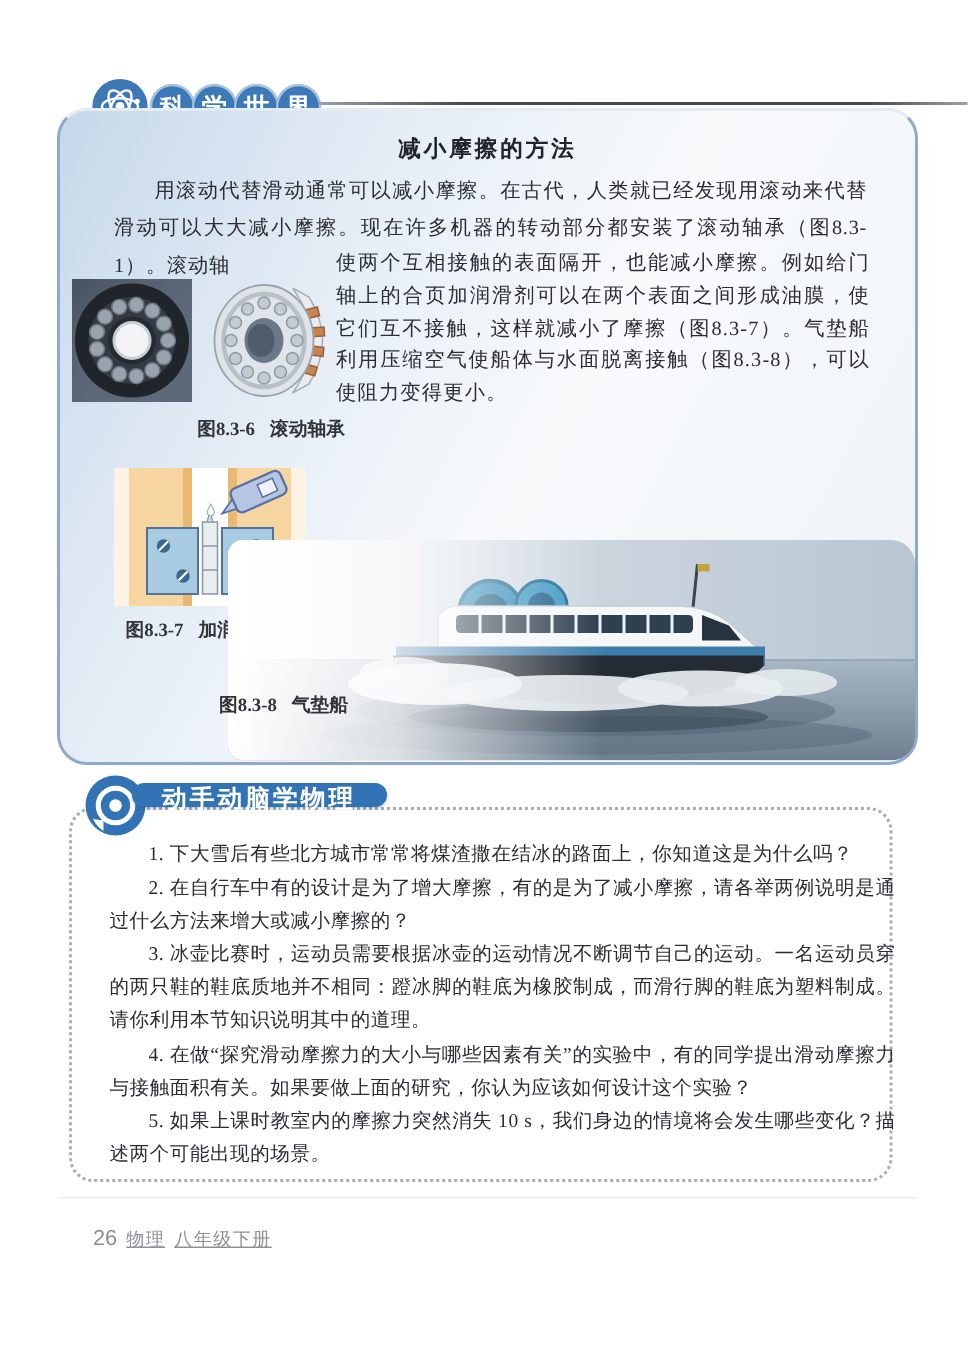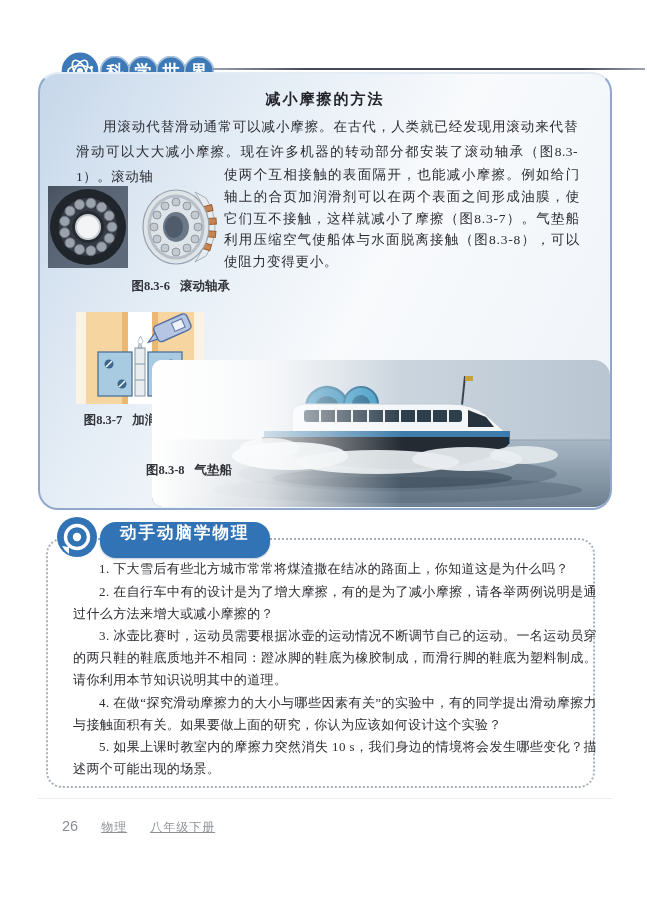--- a/index.html
+++ b/index.html
@@ -39,31 +39,31 @@
   .bearing-cutaway { left:140px; top:186px; width:80px; height:82px; }
   .hinge-illo { left:76px; top:312px; width:128px; height:92px; }
 
   .hover-photo { left:152px; top:360px; width:458px; height:147px;
                  border-radius:10px 16px 16px 10px; overflow:hidden; }
 
   
   .ho-rect { left:46px; top:538px; width:549px; height:250px;
              border:2px dotted #a6afb8; border-radius:16px; }
   .ho-icon { left:56px; top:516px; width:42px; height:42px; }
-  .ho-pill { left:100px; top:522px; height:36px; line-height:32px; padding:0 20px;
+  .ho-pill { left:88px; top:522px; height:16px; line-height:32px; padding:0 20px;
              background:#3273b5; border-radius:16px; color:#fff;
              font:bold 16.5px "Liberation Sans", sans-serif; letter-spacing:2px;
              box-shadow:0 1px 2px rgba(30,60,100,.3); }
   .questions { left:73px; top:558px; width:524px; }
   .questions p { margin:0 0 1px; text-indent:2em; line-height:21.8px; font-size:13px;
                  letter-spacing:.4px; text-align:justify; color:#2c2d33; }
 
   
   .footer-rule { left:38px; top:798px; width:574px; height:1px; background:#ececec; }
-  .footer { left:62px; top:818px; display:flex; align-items:baseline; gap:23px;
+  .footer { left:62px; top:818px; display:flex; align-items:baseline; gap:6px;
             font-family:"Liberation Sans", sans-serif; color:#8d9196; }
   .footer .pg { font-size:14.5px; color:#898d93; }
   .footer .bk { font-size:12px; letter-spacing:1px;text-decoration:underline; }
 </style>
 </head>
 <body>
 
 <div class="page">
 
   <div class="abs atom-circle">

